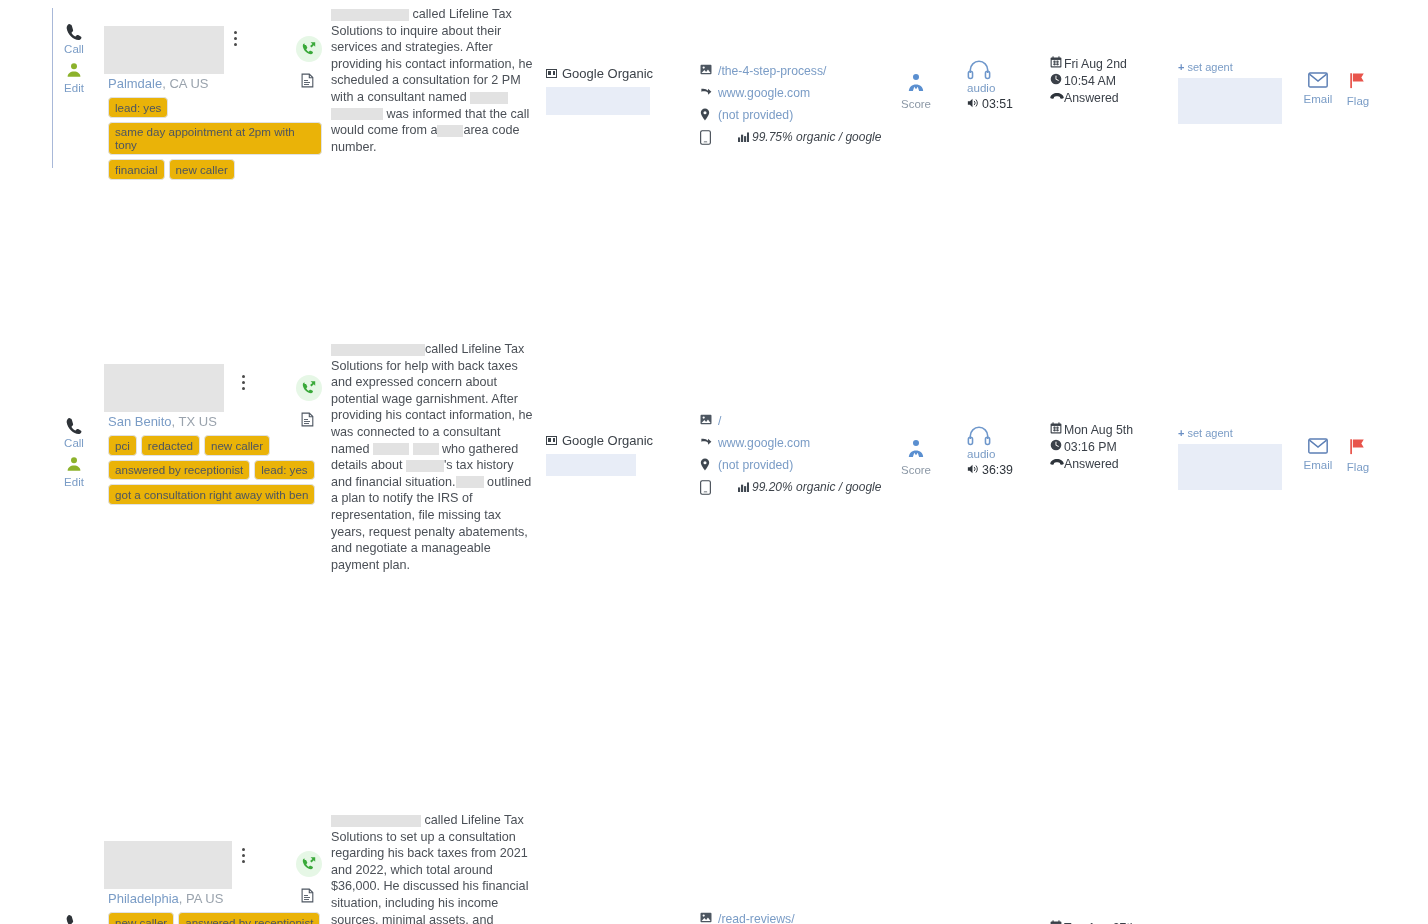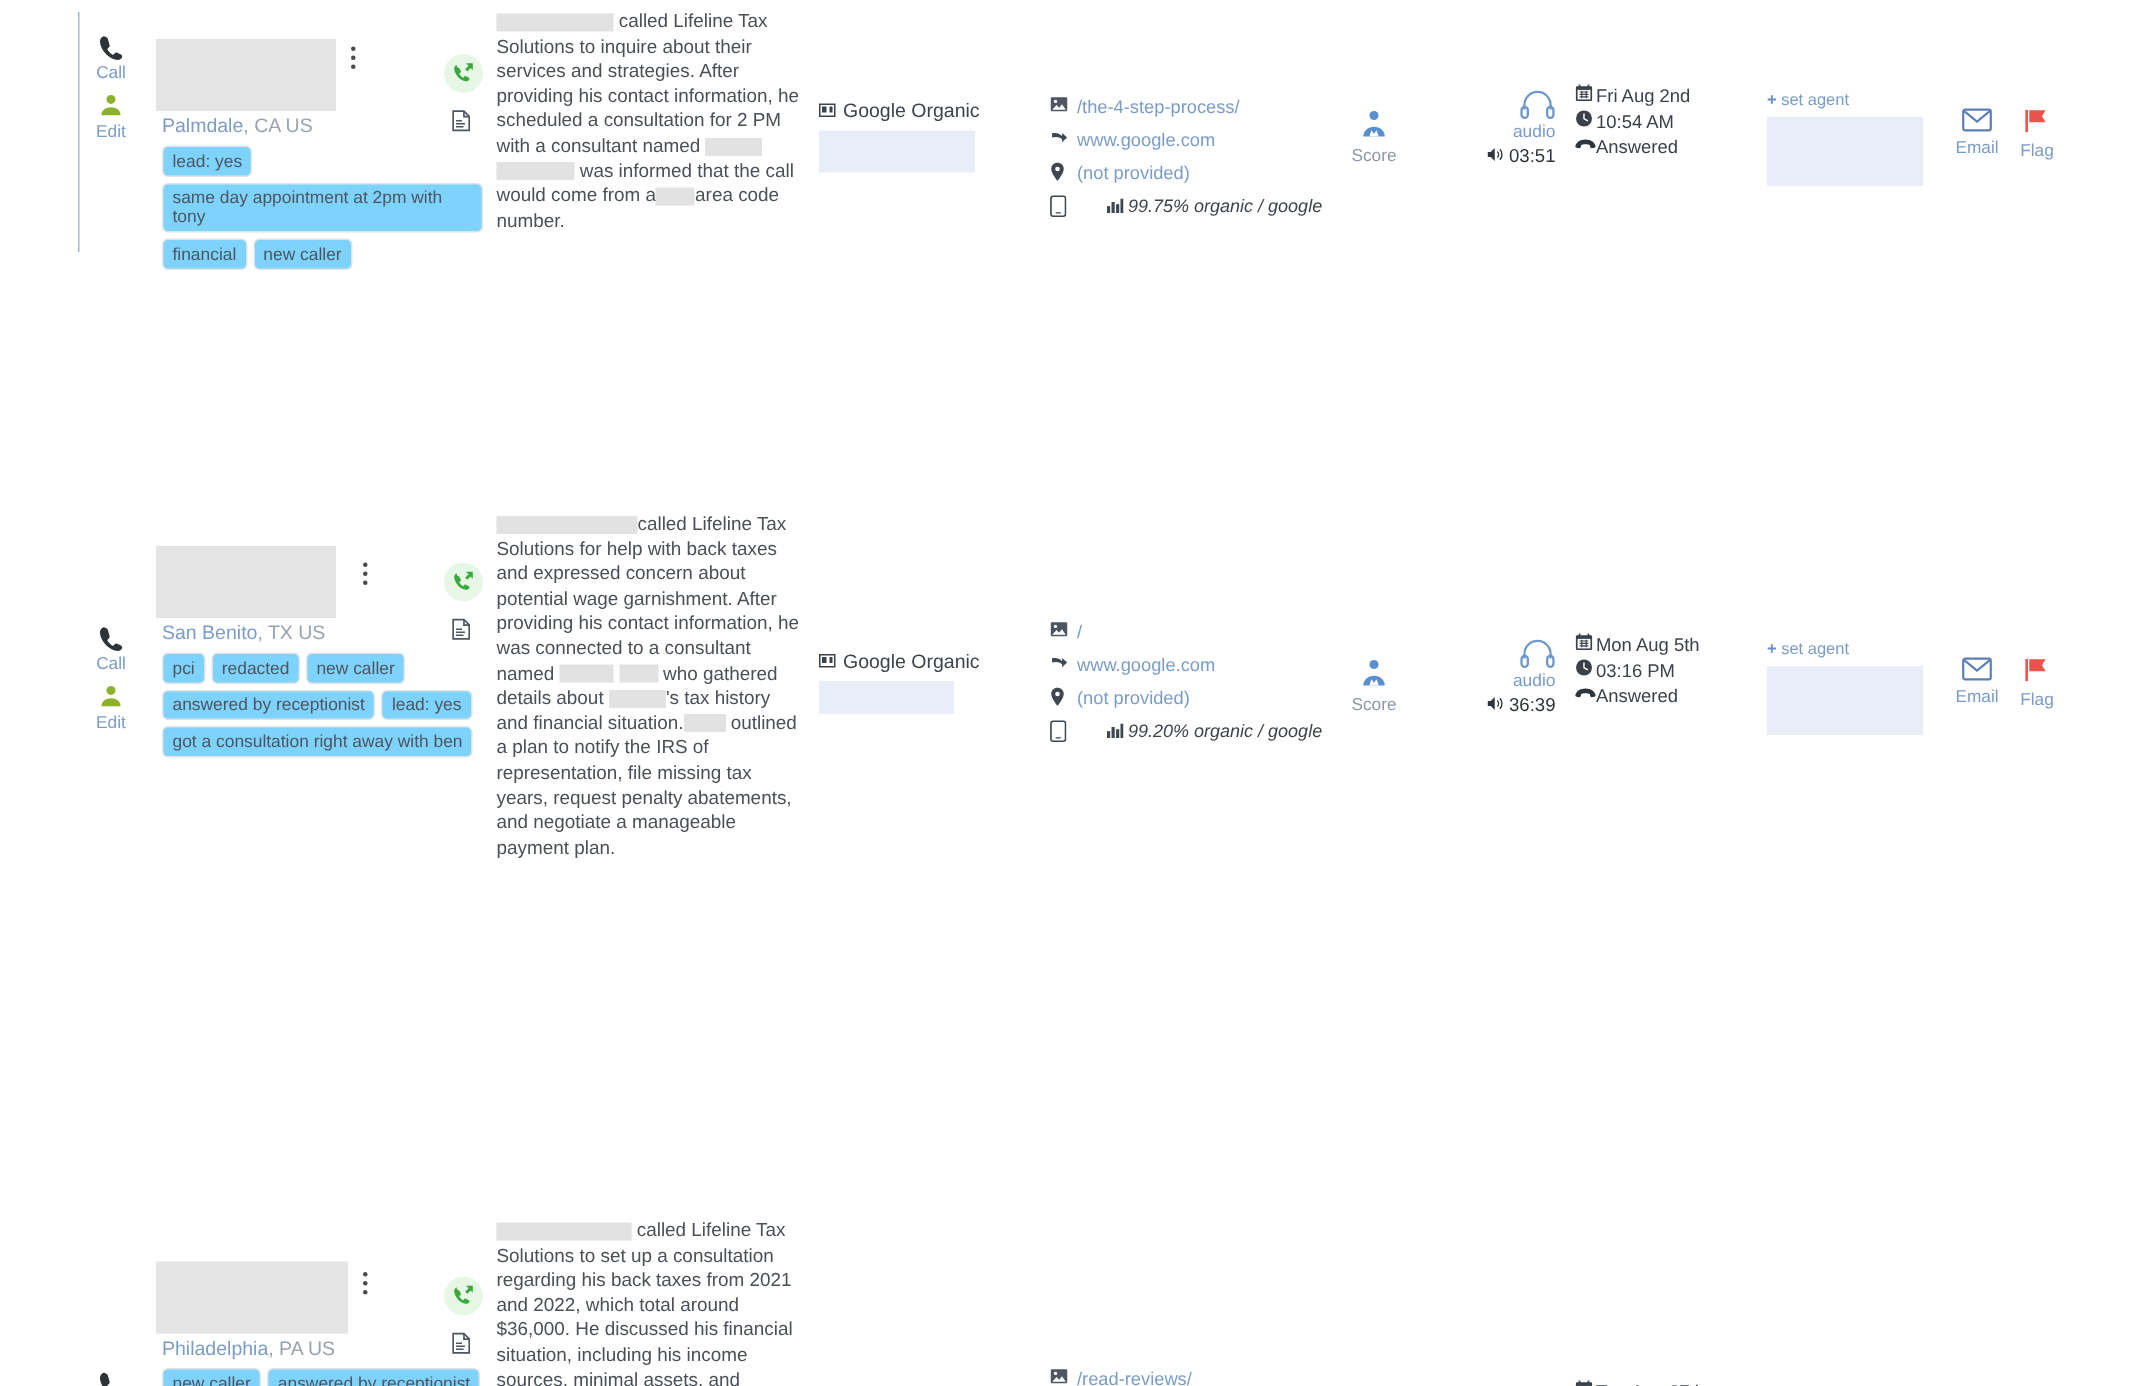--- a/index.html
+++ b/index.html
@@ -49,21 +49,21 @@
     letter-spacing:0;
   }
   .kebab i { display:block; width:3px; height:3px; border-radius:50%; background:#4a4a4a; margin:0 auto 3px; }
   .geo { color:#7a9cc6; font-size:13px; margin:2px 0 6px 12px; }
   .geo .geo-sep { color:#9aa3ad; }
   .tags { margin-left:12px; }
   .tag {
     display:inline-block;
     border:1px solid #e0e2e5;
     border-radius:4px;
-    background:#7dd3fc;
+    background:#eab308;
     color:#4d5560;
     font-size:11.6px;
     padding:2.5px 6px 3px;
     margin:0 4px 4px 0;
     line-height:13px;
     vertical-align:top;
   }
   .tag-wide { display:block; max-width:208px; }
 
   
@@ -108,21 +108,21 @@
   .land-row { display:flex; align-items:flex-start; margin-bottom:6px; height:16px; }
   .land-ico { width:18px; flex:0 0 18px; color:#4a5260; font-size:11px; line-height:15px; }
   .land-txt { color:#7a9cc6; font-size:12.2px; line-height:15px; white-space:nowrap; }
   .land-metric { margin-left:20px; color:#3e444b; font-size:12px; white-space:nowrap;font-style:italic; }
 
   
   .col-score { position:absolute; width:46px; text-align:center; }
   .score-label { display:block; color:#8c98a6; font-size:11.5px; margin-top:1px; }
 
   
-  .col-audio { position:absolute; width:70px; text-align:right; }
+  .col-audio { position:absolute; width:70px; text-align:left; }
   .audio-label { display:block; color:#7a9cc6; font-size:11.6px; margin-top:-2px; }
   .audio-dur { display:block; color:#2f353c; font-size:12.4px; margin-top:3px; white-space:nowrap; }
 
   
   .col-when { position:absolute; width:110px; }
   .when-line { white-space:nowrap; font-size:12.3px; color:#3b4149; line-height:17px; }
   .when-ico { display:inline-block; width:14px; color:#3b4149; }
 
   
   .col-agent { position:absolute; width:110px; }

